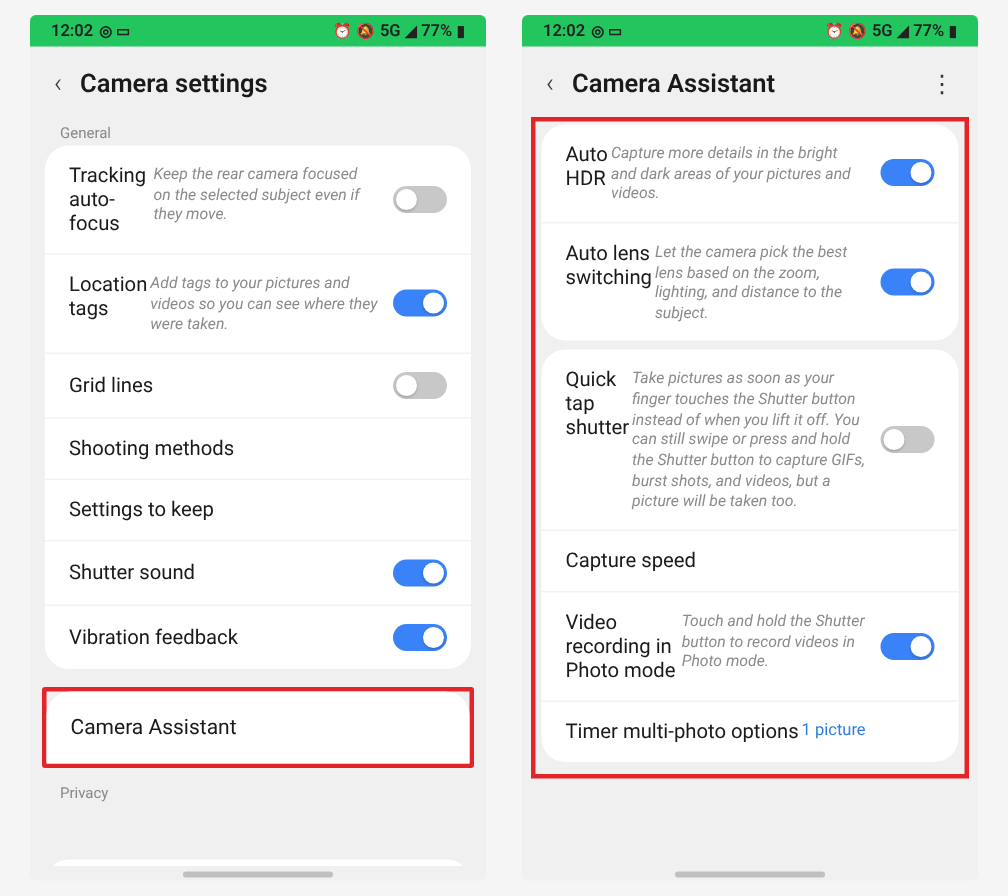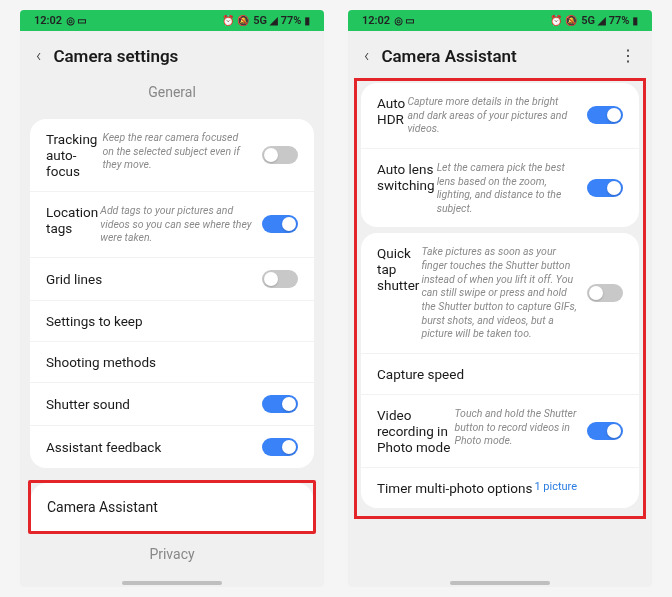--- a/index.html
+++ b/index.html
@@ -39,24 +39,23 @@
     align-items: center;
     padding: 14px 16px 10px 16px;
     gap: 12px;
     position: relative;
   }
   .back-btn { font-size: 18px; font-weight: 300; cursor: pointer; color:#333; }
   .header-title { font-size: 17px; font-weight: 600; color: #1a1a1a; }
   .more-btn { position: absolute; right: 16px; font-size: 16px; cursor: pointer; color:#333;}
   .content { flex: 1; overflow-y: auto; }
   .section-label {
-    font-size: 14px;
+    font-size: 10px;
     color: #888;
-    padding: 8px 20px 19px 20px;
-    text-align: center;
+    padding: 8px 20px 2px 20px;
   }
   .card {
     background: #fff;
     border-radius: 16px;
     margin: 0 10px 12px 10px;
     overflow: hidden;
   }
   .row {
     display: flex;
     align-items: center;
@@ -160,37 +159,37 @@
         <div class="toggle on"></div>
       </div>
       <div class="row">
         <div class="row-text">
             <span class="row-title">Grid lines</span>
           </div>
         <div class="toggle off"></div>
       </div>
       <div class="row">
         <div class="row-text">
+            <span class="row-title">Shooting methods</span>
+          </div>
+      </div>
+      <div class="row">
+        <div class="row-text">
             <span class="row-title">Settings to keep</span>
           </div>
       </div>
       <div class="row">
         <div class="row-text">
-            <span class="row-title">Shooting methods</span>
-          </div>
-      </div>
-      <div class="row">
-        <div class="row-text">
             <span class="row-title">Shutter sound</span>
           </div>
         <div class="toggle on"></div>
       </div>
       <div class="row">
         <div class="row-text">
-            <span class="row-title">Assistant feedback</span>
+            <span class="row-title">Vibration feedback</span>
           </div>
         <div class="toggle on"></div>
       </div>
     </div>
 
     <div class="highlight-box">
       <div class="highlight-row">
         <span>Camera Assistant</span>
       </div>
     </div>

